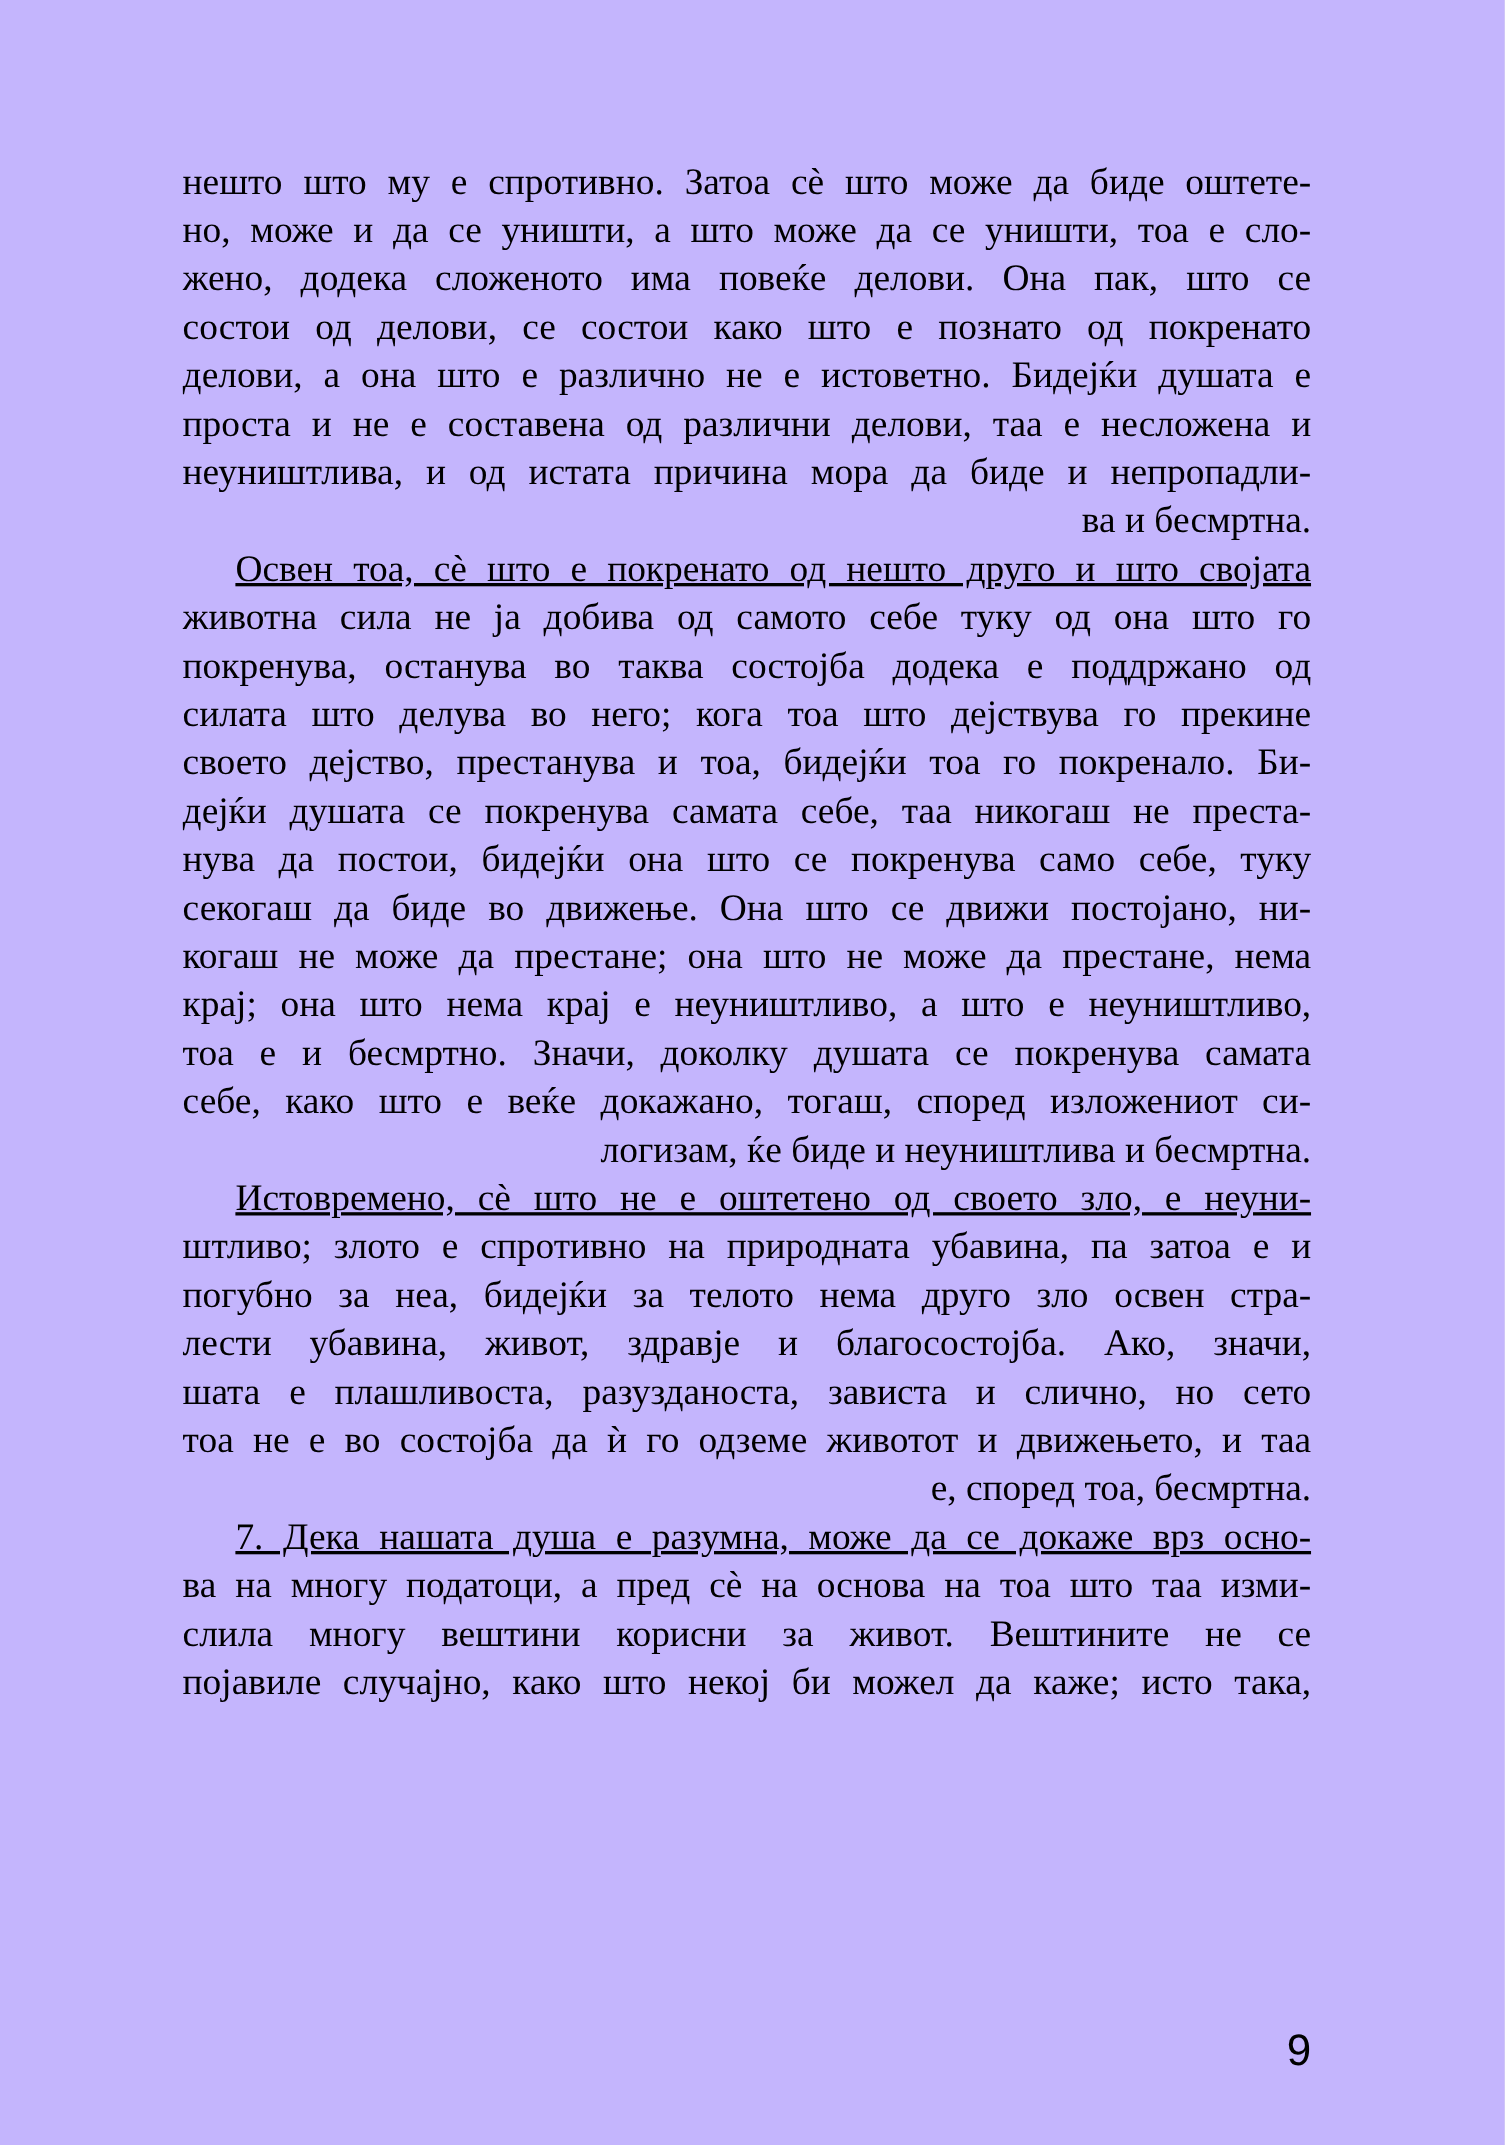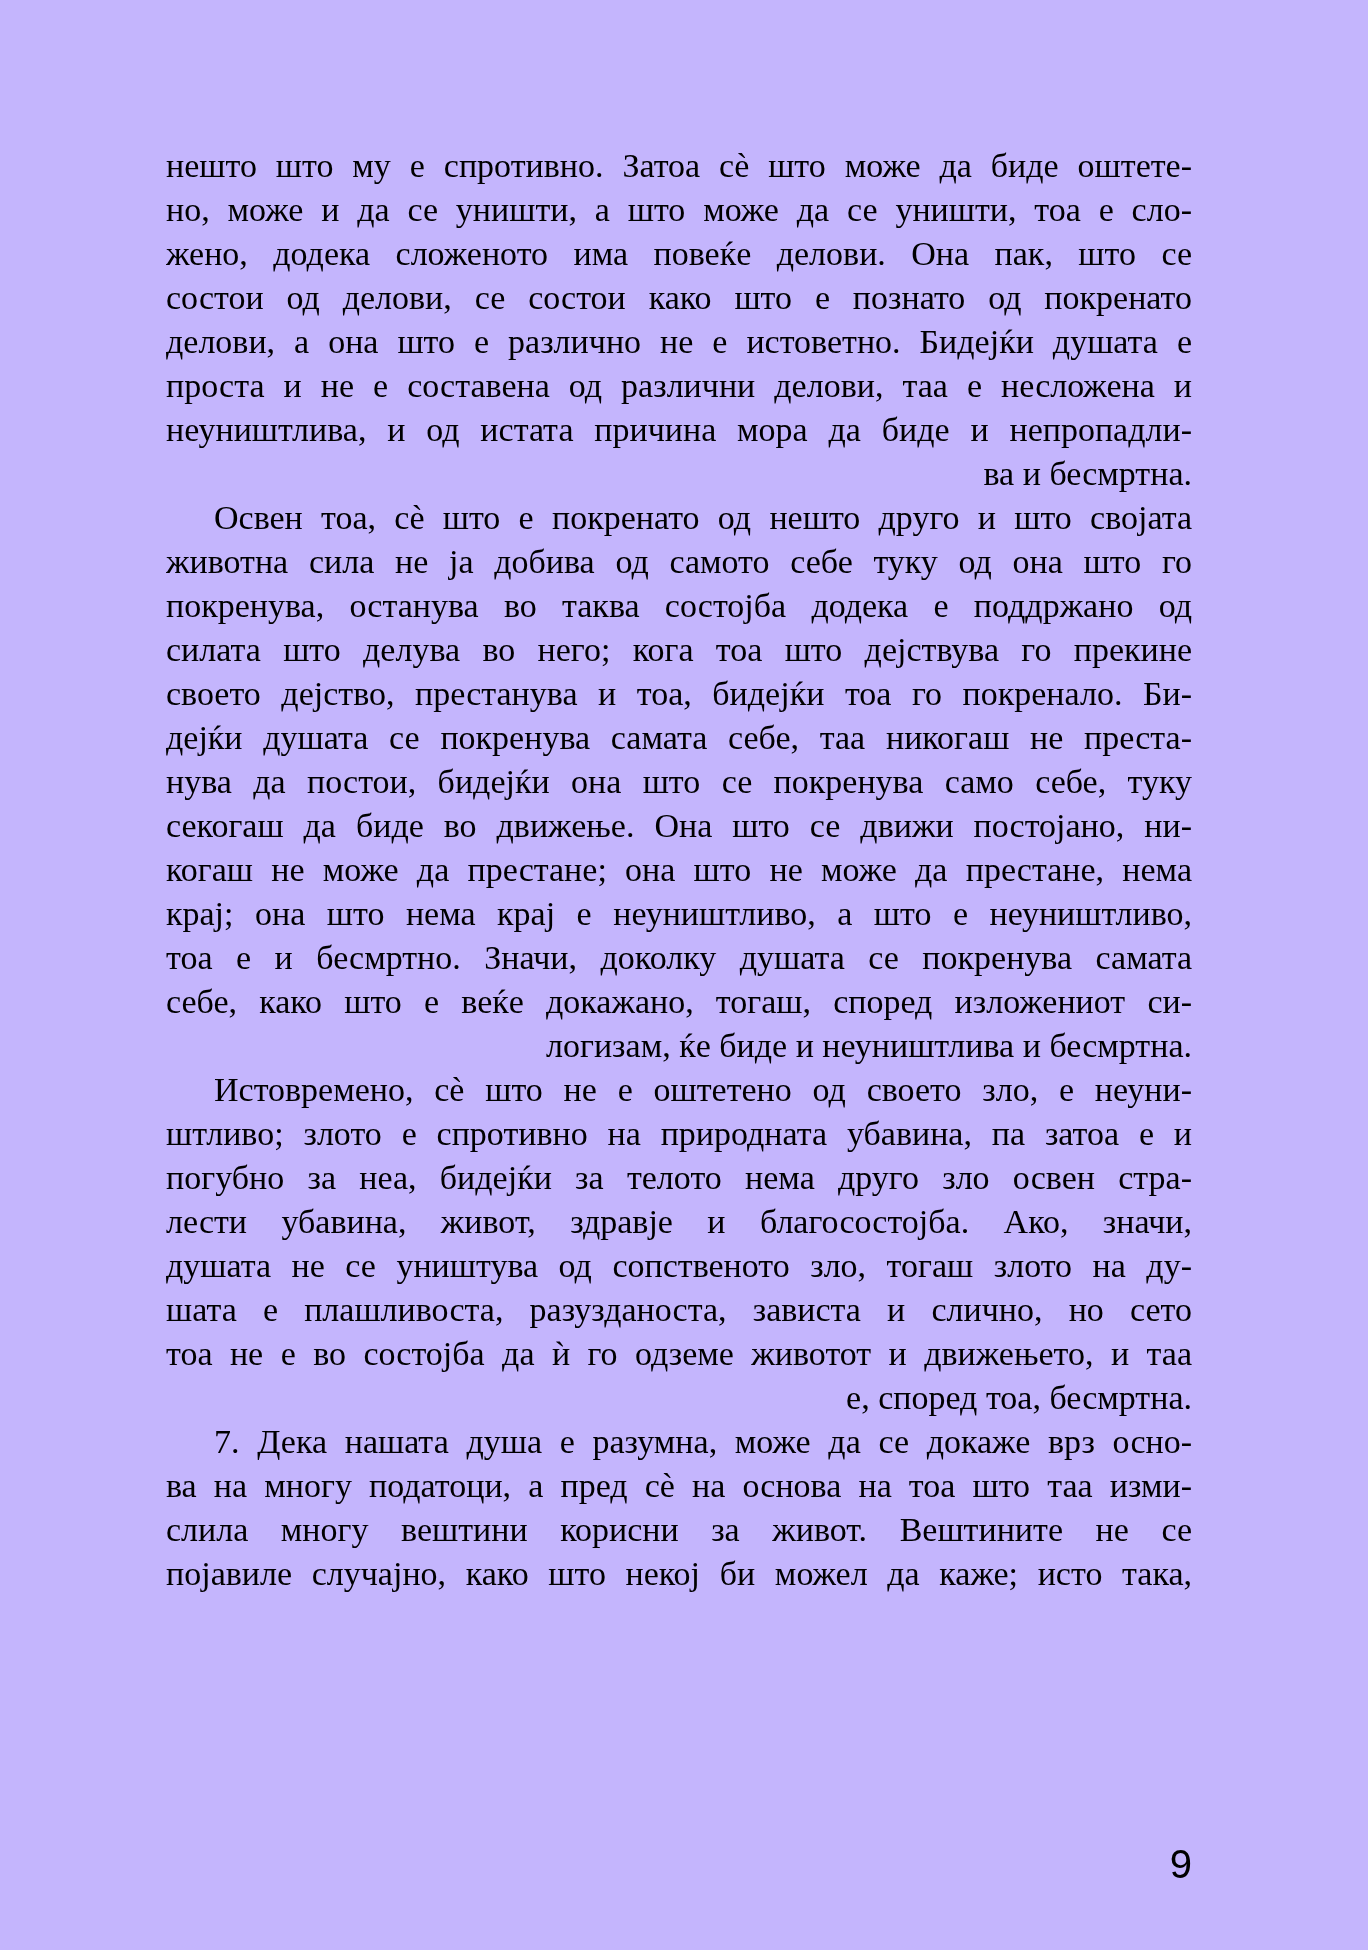--- a/index.html
+++ b/index.html
@@ -24,21 +24,21 @@
   
   .line {
     text-align: justify;
     height: 44px;
     overflow: hidden;
     white-space: normal;
   }
   .line::after { content: ""; display: inline-block; width: 100%; height: 0; }
   .line.last { text-align: right; }
   .line.last::after { content: none; }
-  .line.indent { text-indent: 48px; }
+  .line.indent { text-indent: 48px; text-decoration: underline; }
   .heading {
     font-size: 37px;
     line-height: 48px;
     font-weight: bold;
     margin: 56px 0 44px 0;
   }
   .page-footer {
     position: absolute;
     left: 166px;
     top: 1842px;
@@ -80,21 +80,20 @@
       <div class="line">тоа е и бесмртно. Значи, доколку душата се покренува самата</div>
       <div class="line">себе, како што е веќе докажано, тогаш, според изложениот си-</div>
       <div class="line last">логизам, ќе биде и неуништлива и бесмртна.</div>
     </section>
 
     <section class="para">
       <div class="line indent">Истовремено, сѐ што не е оштетено од своето зло, е неуни-</div>
       <div class="line">штливо; злото е спротивно на природната убавина, па затоа е и</div>
       <div class="line">погубно за неа, бидејќи за телото нема друго зло освен стра-</div>
       <div class="line">лести убавина, живот, здравје и благосостојба. Ако, значи,</div>
-      <div class="line">душата не се уништува од сопственото зло, тогаш злото на ду-</div>
       <div class="line">шата е плашливоста, разузданоста, зависта и слично, но сето</div>
       <div class="line">тоа не е во состојба да ѝ го одземе животот и движењето, и таа</div>
       <div class="line last">е, според тоа, бесмртна.</div>
     </section>
 
 
     <section class="para">
       <div class="line indent">7. Дека нашата душа е разумна, може да се докаже врз осно-</div>
       <div class="line">ва на многу податоци, а пред сѐ на основа на тоа што таа изми-</div>
       <div class="line">слила многу вештини корисни за живот. Вештините не се</div>

